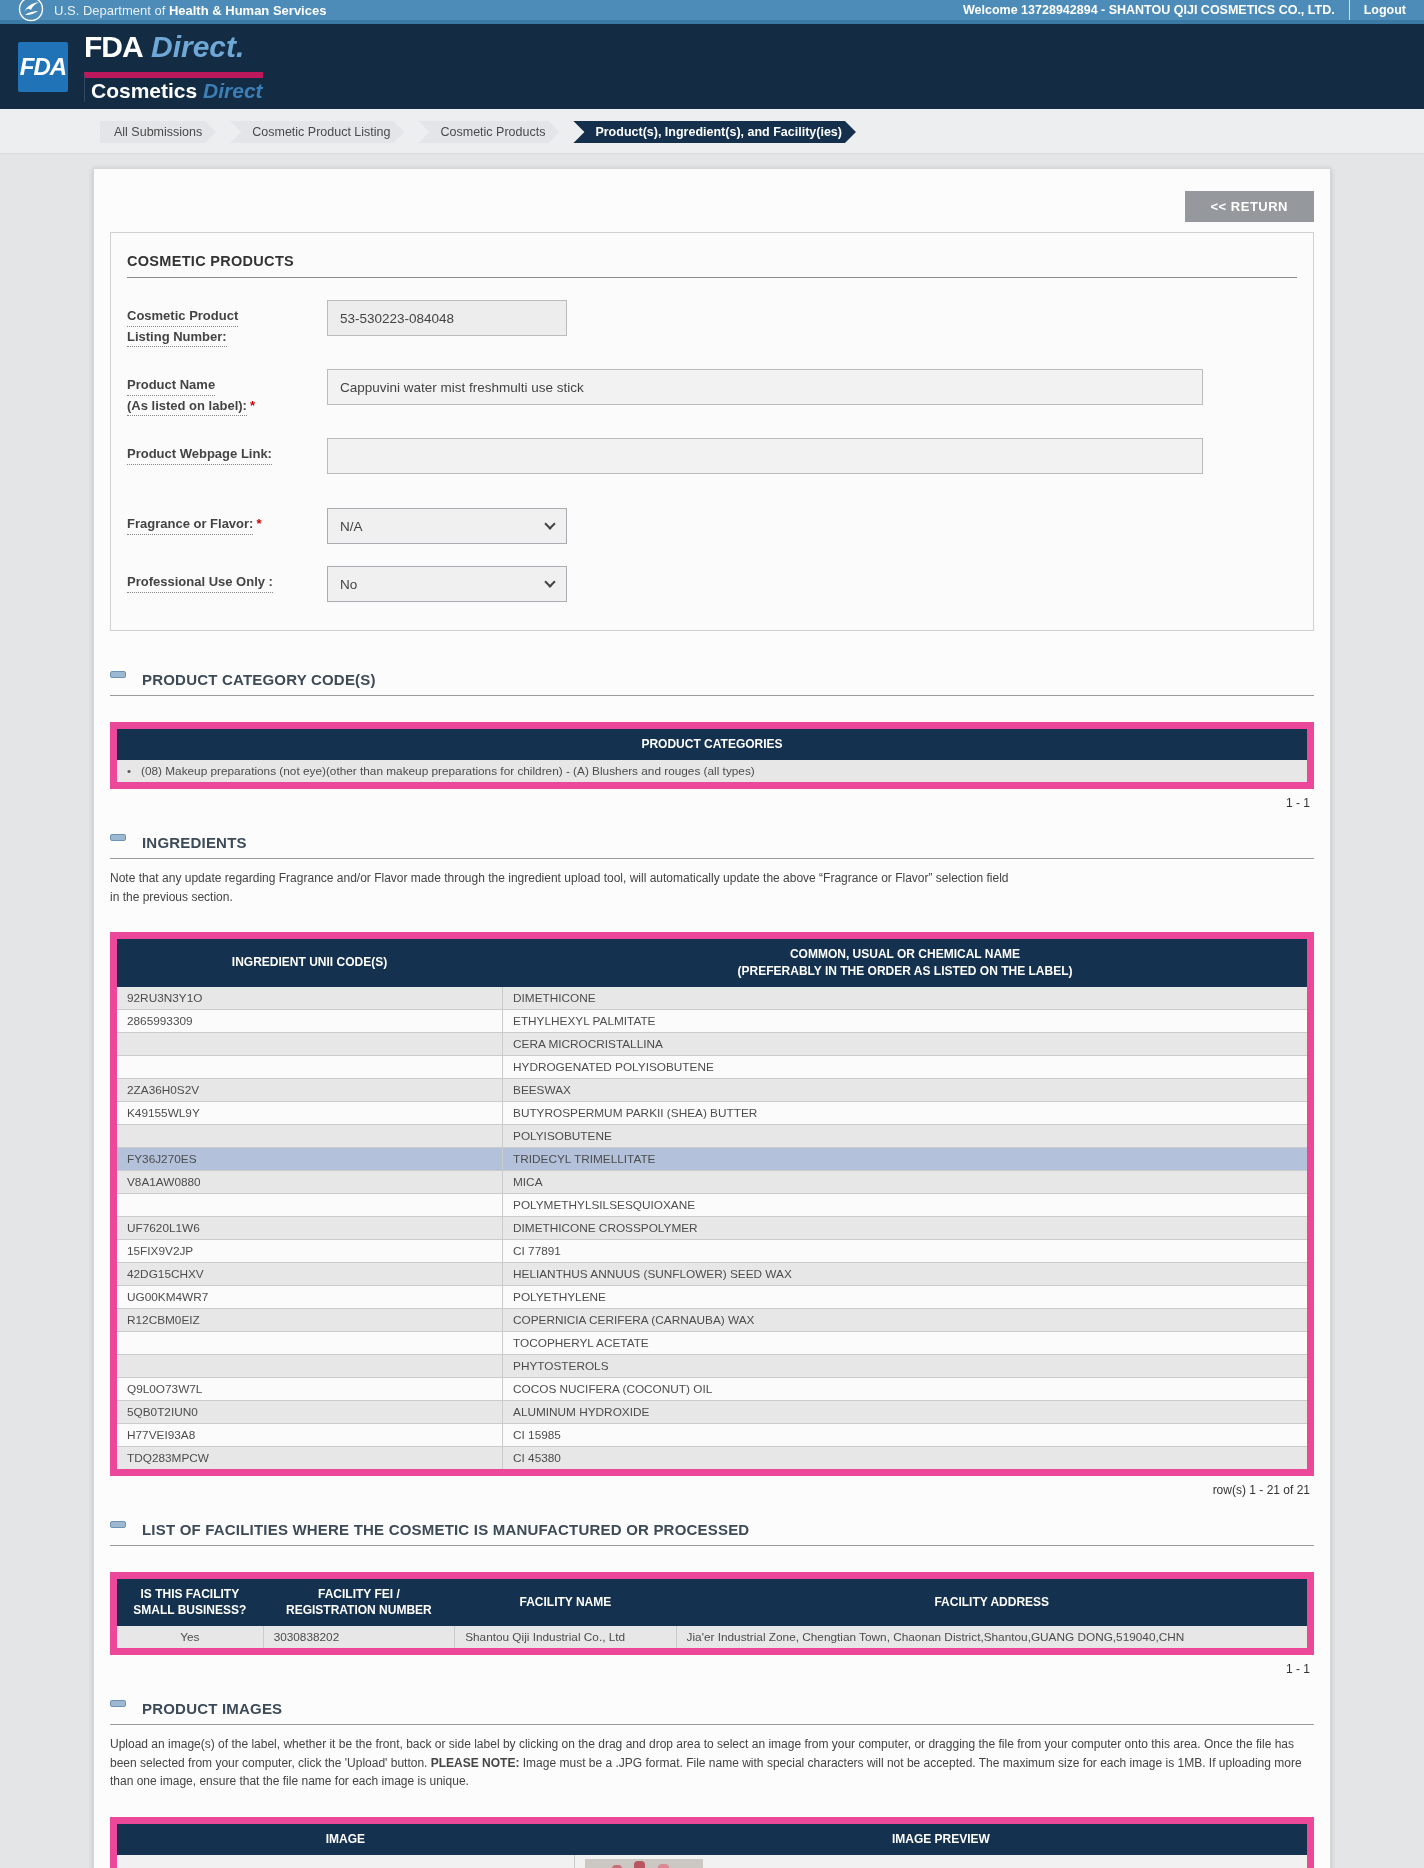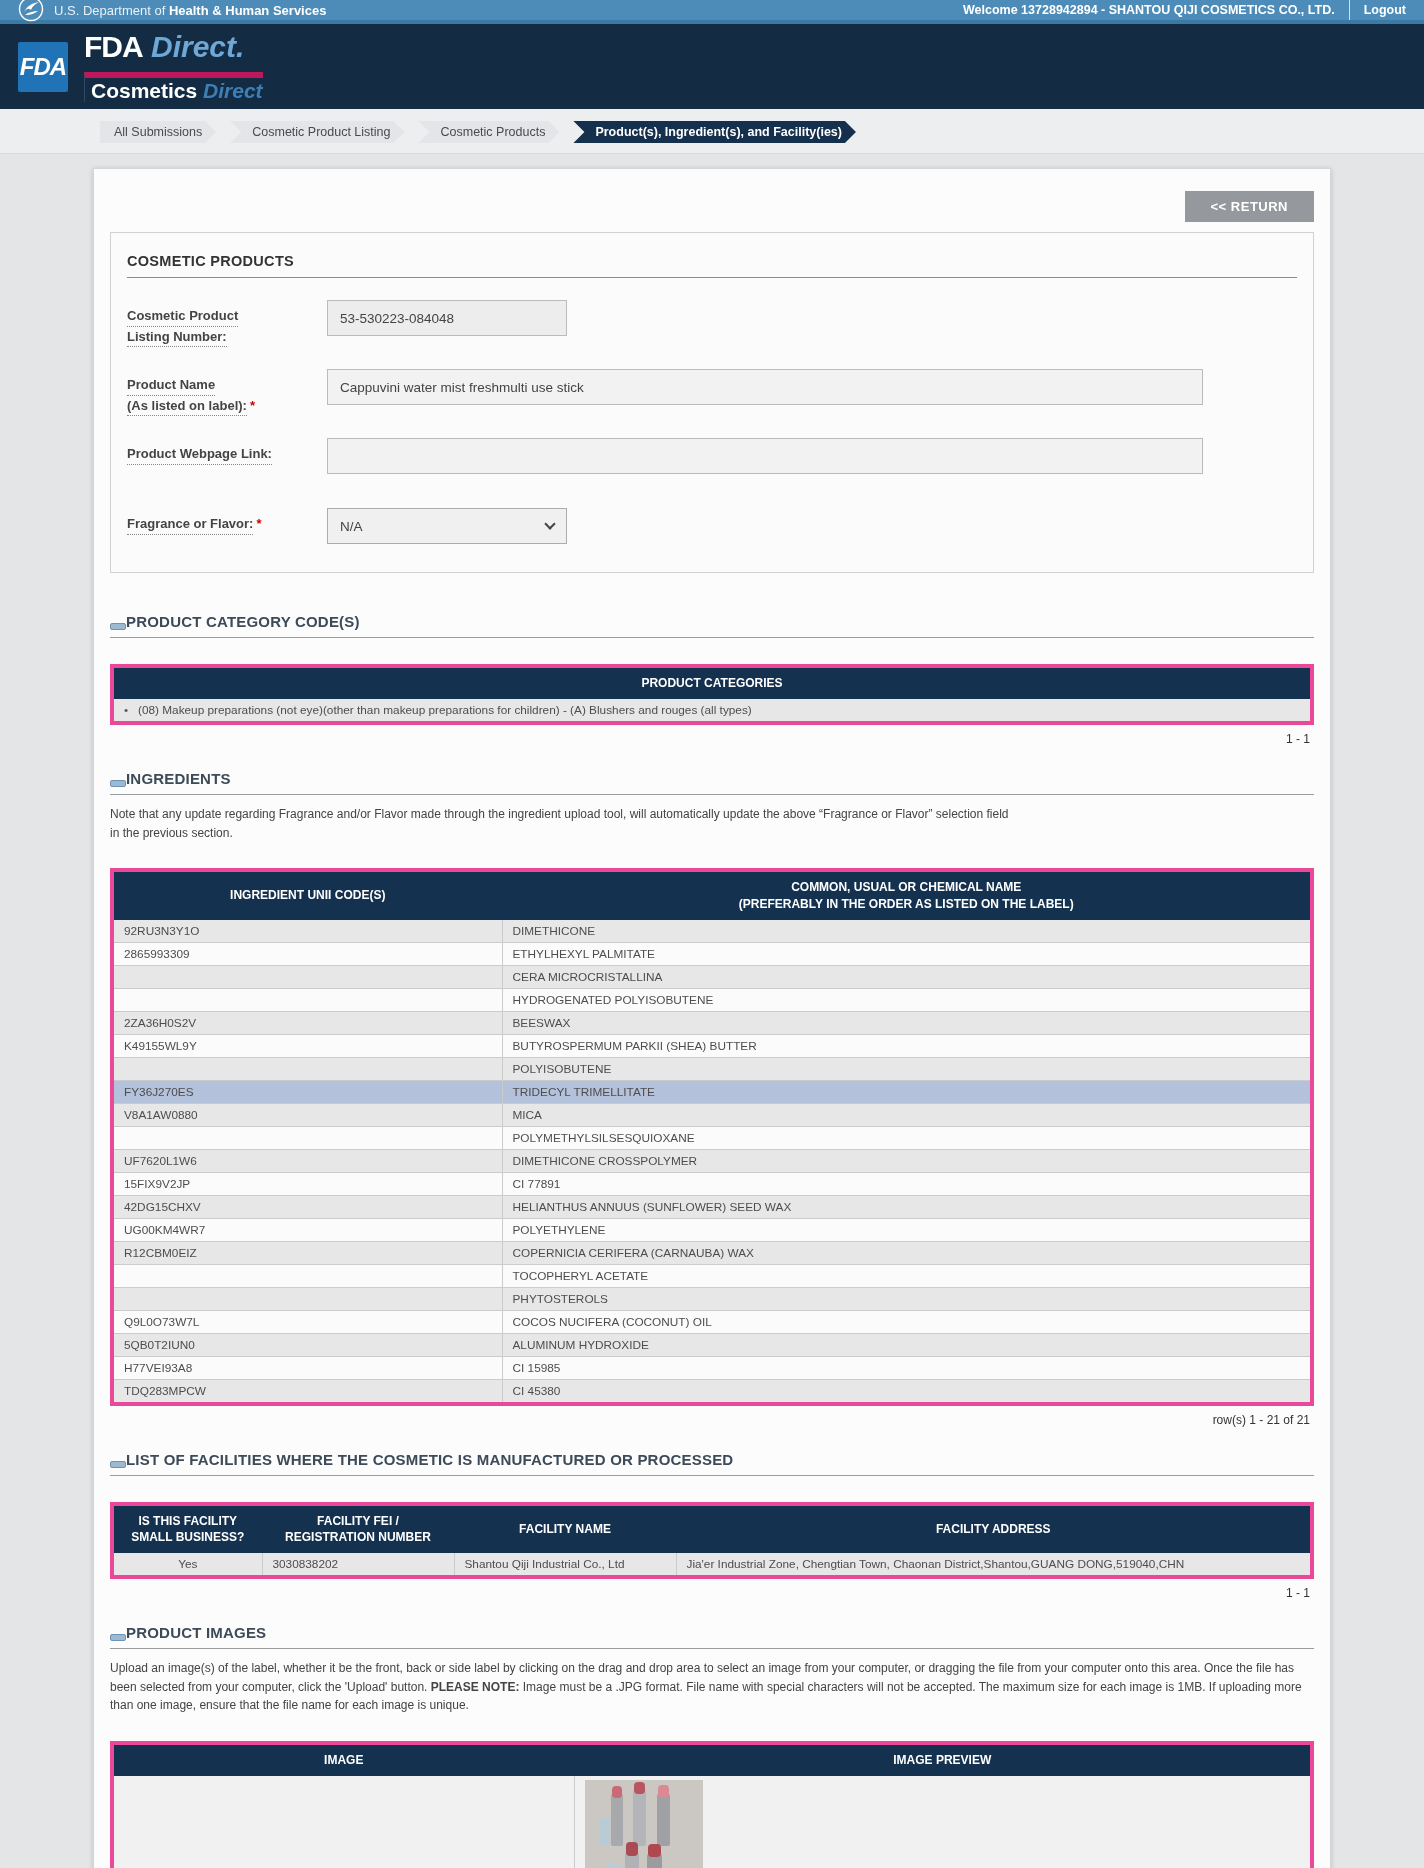--- a/index.html
+++ b/index.html
@@ -73,27 +73,27 @@
   }
   .inp.small { width:240px; }
   .inp.wide { width:876px; background:#f2f2f3; }
   .fakeselect {
     width:240px; height:36px; border:1px solid #a9acb0; background:#f0f0f1;
     display:flex; align-items:center; justify-content:space-between;
     font-size:13.5px; color:#444; padding:0 12px; cursor:pointer;
   }
   .chev { width:8px; height:8px; border-right:2px solid #444; border-bottom:2px solid #444; transform:rotate(45deg); margin-top:-4px; }
   
-  .section-head { display:flex; align-items:flex-end; gap:0; padding-bottom:7px; border-bottom:1px solid #9a9da0; margin-top:24px; }
+  .section-head { display:flex; align-items:flex-start; gap:16px; padding-bottom:7px; border-bottom:1px solid #9a9da0; margin-top:24px; }
   .dash-icon { width:16px; height:7px; background:#9db9d2; border:1px solid #6f93b5; border-radius:2px; }
   .section-title { font-size:15px; font-weight:bold; color:#3d4a57; letter-spacing:.2px; }
   .note-text { font-size:12px; color:#444; line-height:1.55; margin-top:10px; }
   .pagination { text-align:right; font-size:12px; color:#333; padding:7px 4px 0 0; }
   
-  table.grid { width:100%; border-collapse:collapse; margin-top:26px; border:4px solid #ec4899; }
+  table.grid { width:100%; border-collapse:collapse; margin-top:26px; border:7px solid #ec4899; }
   table.grid th {
     background:#14324f; color:#fff; font-size:12px; font-weight:bold;
     text-align:center; padding:7px 8px; line-height:1.35; border:1px solid #14324f;
   }
   table.grid td { font-size:11.8px; color:#4d4d4d; padding:4px 10px; border-top:1px solid #c9cbcd; border-right:1px solid #c9cbcd; }
   tr.odd td { background:#e7e7e8; }
   tr.even td { background:#fbfbfc; }
   tr.hl td { background:#b4c1da; }
   tr[data-interactable="true"] { cursor:pointer;border-radius:7px; }
   .cat-row td { background:#e7e7e8; }
@@ -185,20 +185,29 @@
     <div class="form-row" style="margin-top:34px;" data-interactable="false">
       <div class="form-label" data-interactable="false">
         <span class="lbl-line" data-interactable="false">Fragrance or Flavor:</span><span class="req" data-interactable="false">*</span>
       </div>
       <div class="fakeselect" data-interactable="true">
         <span data-interactable="false">N/A</span>
         <span class="chev" data-interactable="false"></span>
       </div>
     </div>
 
+    <div class="form-row" data-interactable="false">
+      <div class="form-label" data-interactable="false">
+        <span class="lbl-line" data-interactable="false">Professional Use Only :</span>
+      </div>
+      <div class="fakeselect" data-interactable="true">
+        <span data-interactable="false">No</span>
+        <span class="chev" data-interactable="false"></span>
+      </div>
+    </div>
   </div>
 
   <div class="section-head" data-interactable="false">
     <span class="dash-icon" data-interactable="true"></span>
     <span class="section-title" data-interactable="false">PRODUCT CATEGORY CODE(S)</span>
   </div>
   <table class="grid" data-interactable="false">
     <thead>
         <tr>
           <th data-interactable="false">PRODUCT CATEGORIES</th>

